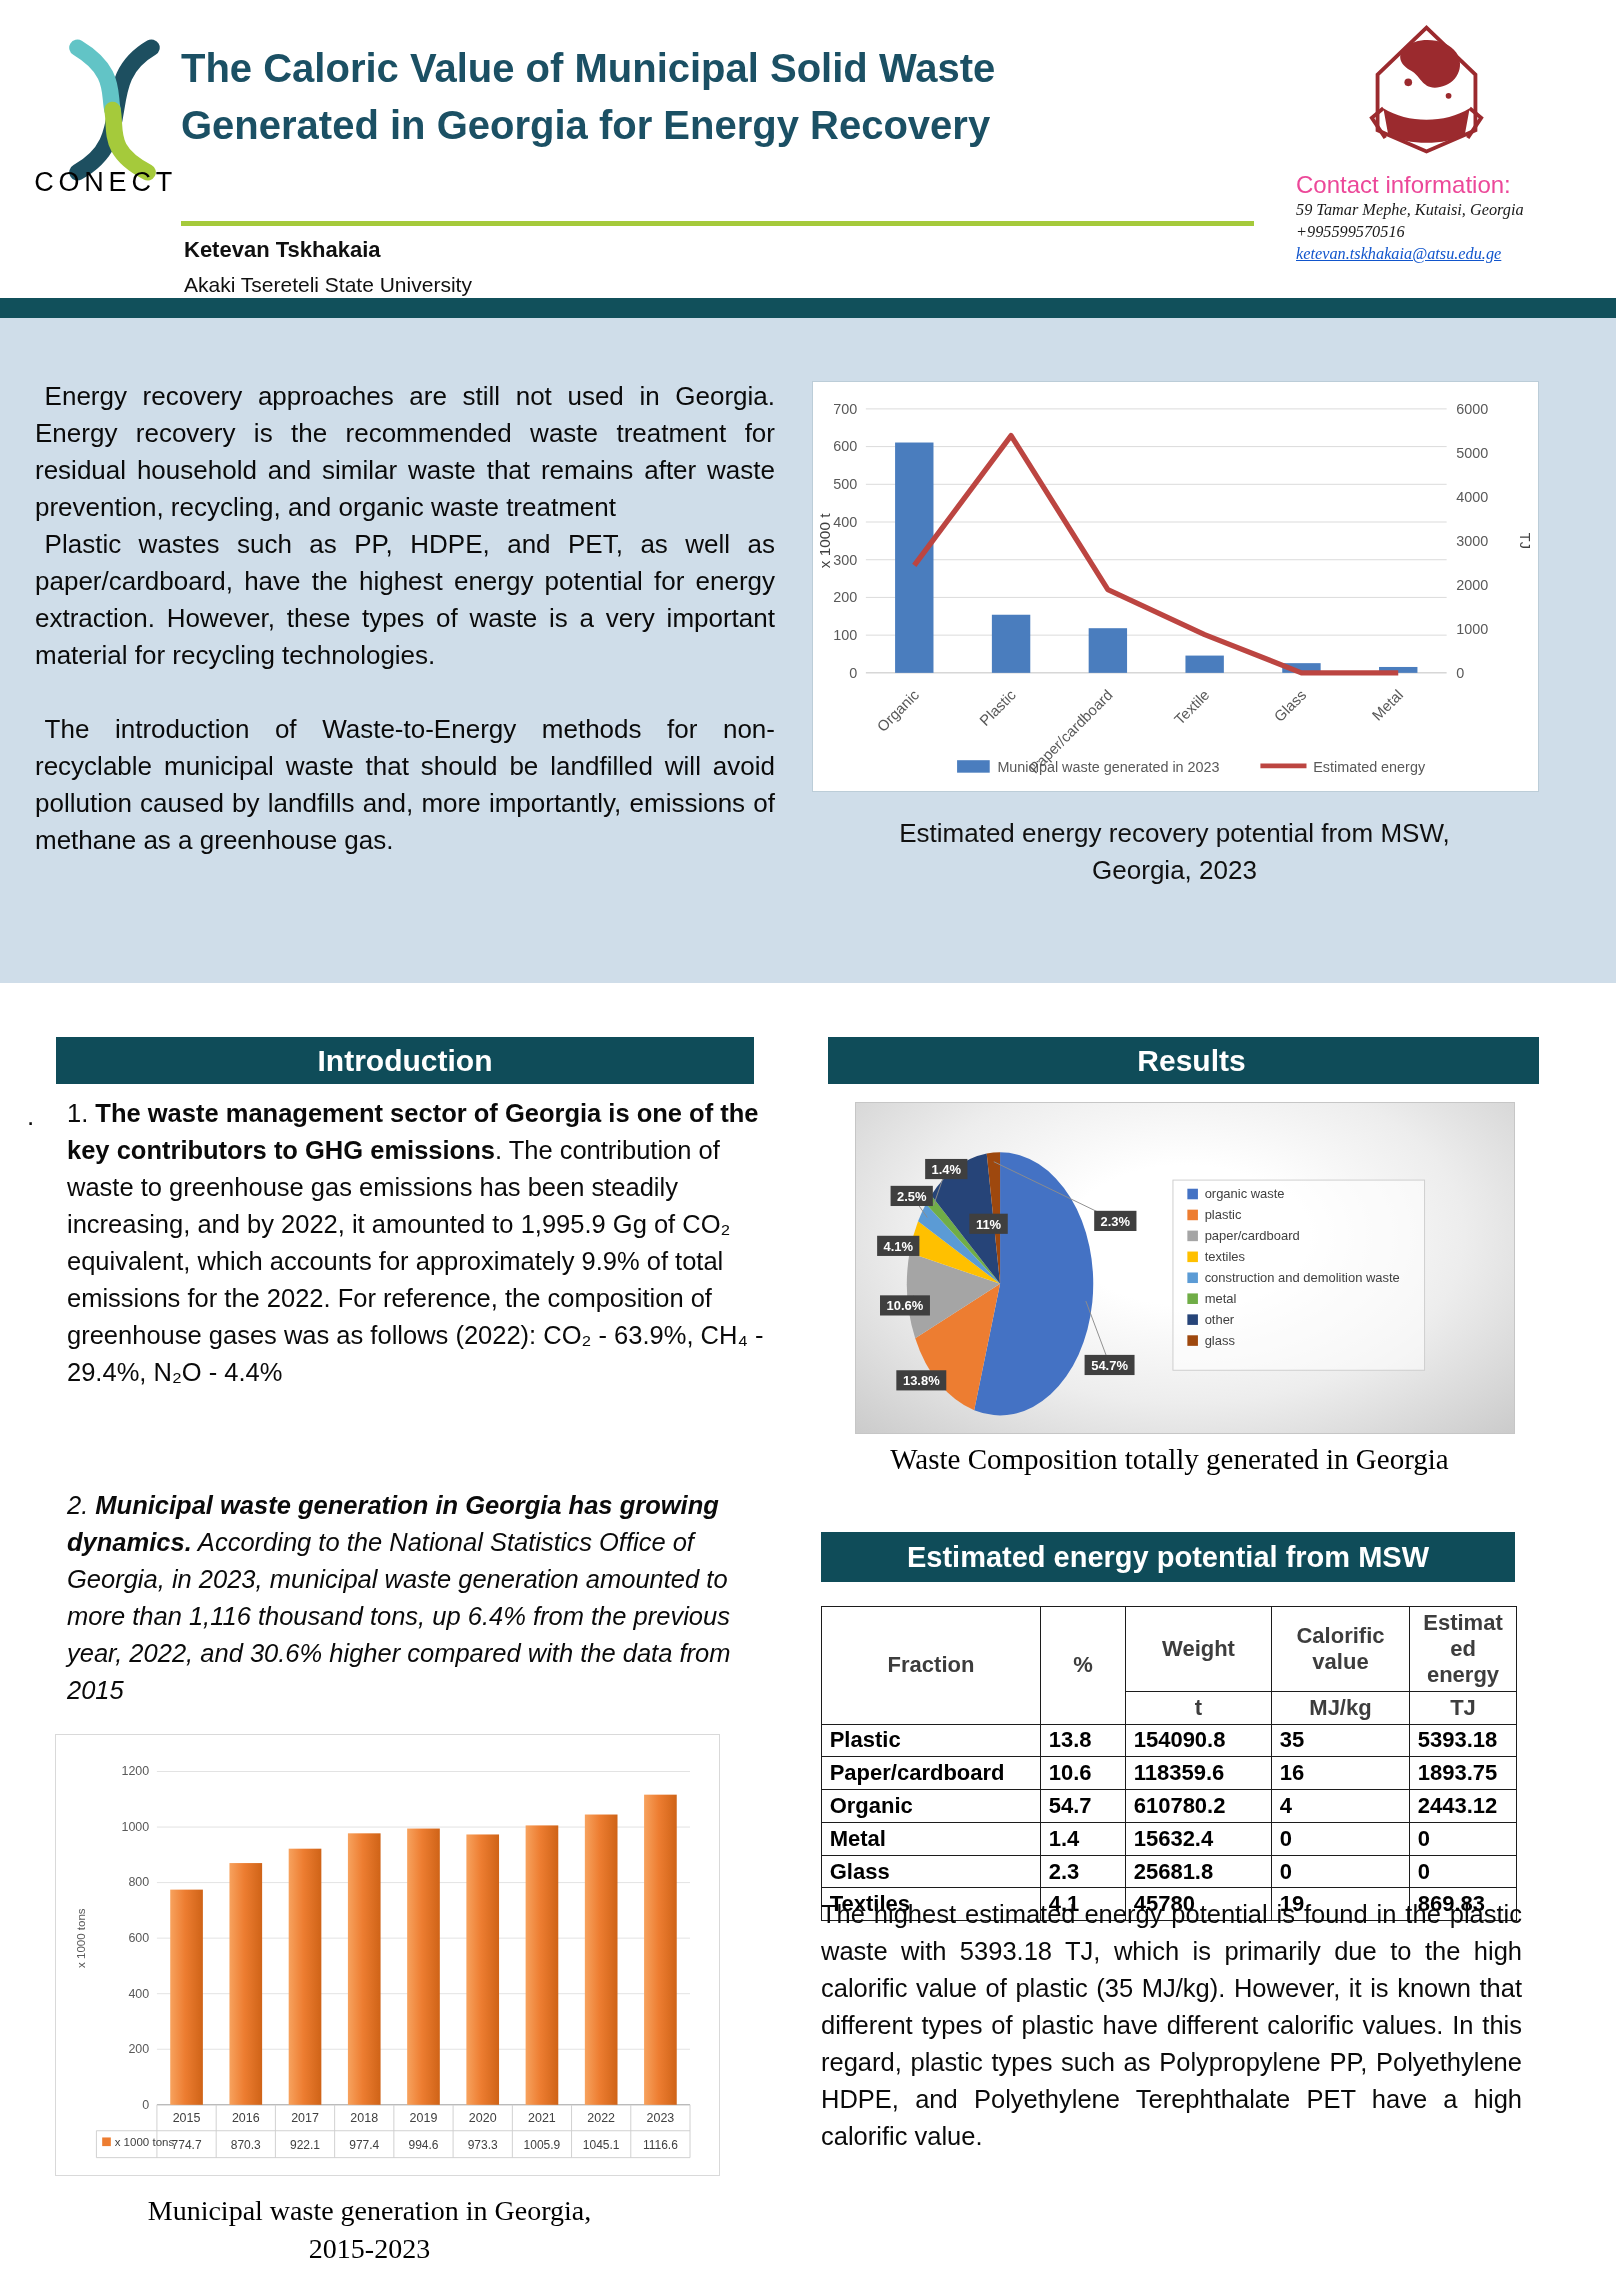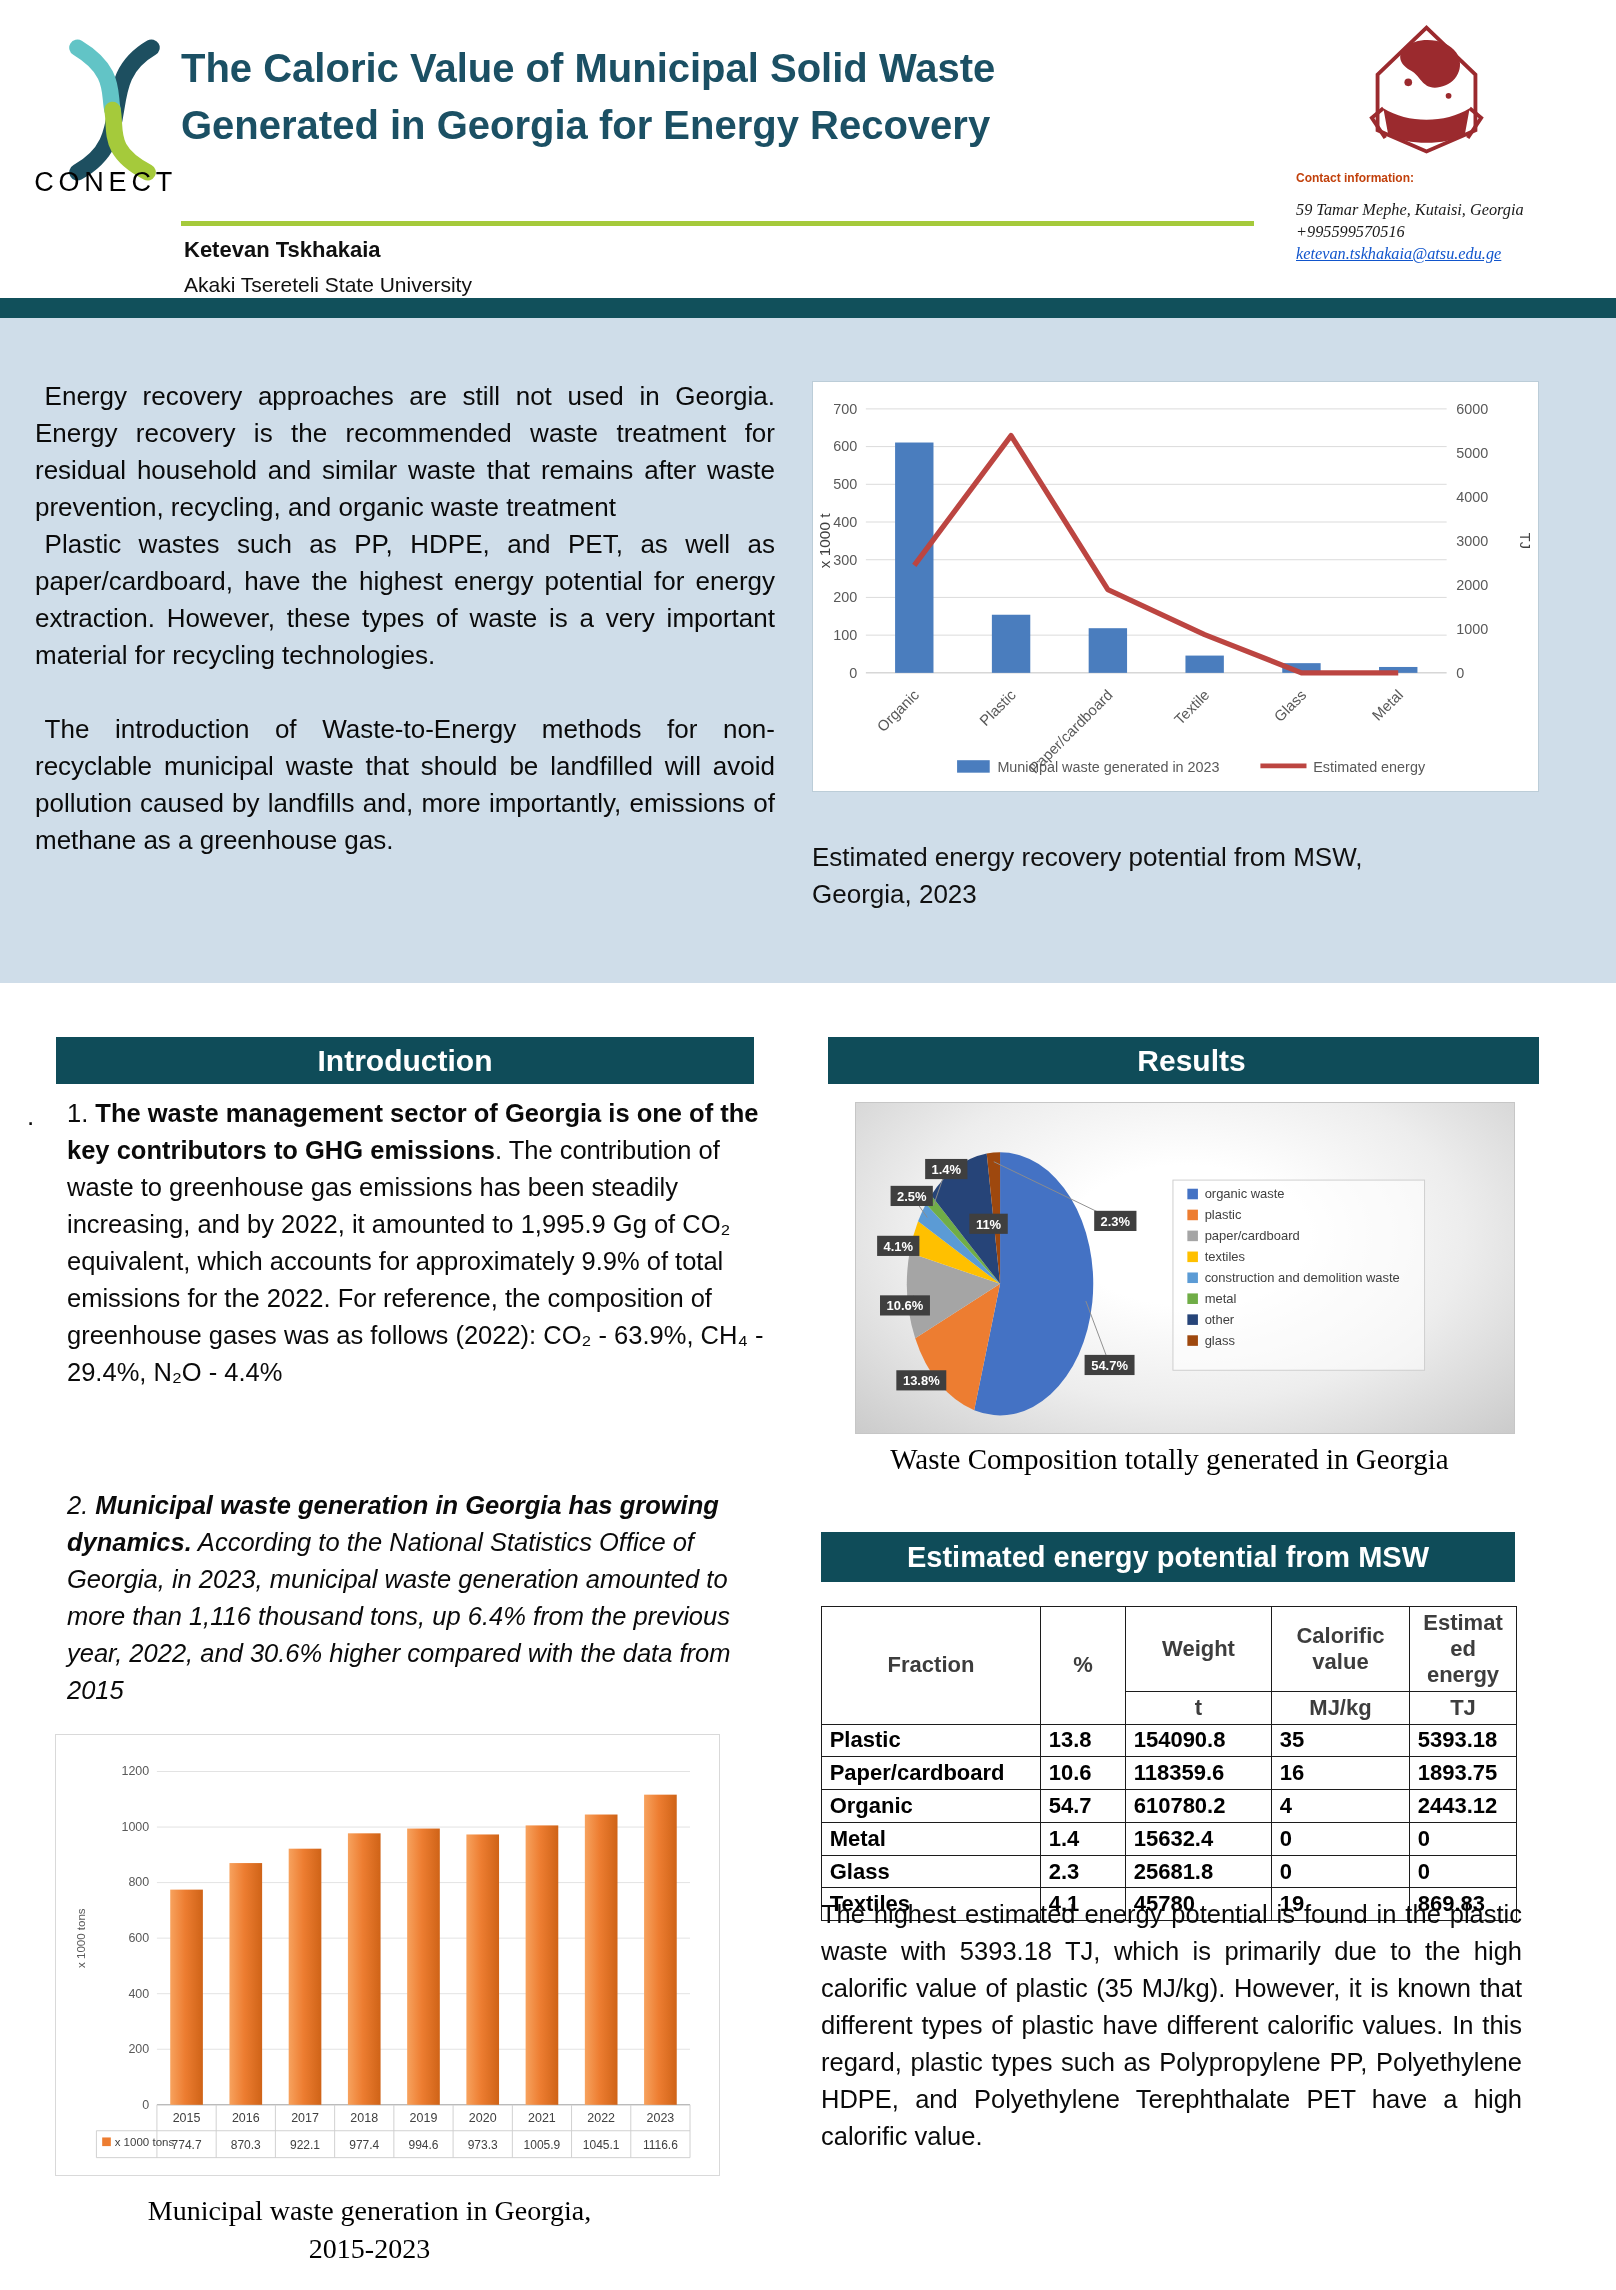--- a/index.html
+++ b/index.html
@@ -9,37 +9,37 @@
   
   .logo-conect{position:absolute;left:50px;top:38px;}
   .logo-text{position:absolute;left:33px;top:167px;width:144px;text-align:right;
              font-size:27px;letter-spacing:4.8px;color:#000000;}
   .title{position:absolute;left:181px;top:40px;width:1081px;font-size:40px;font-weight:bold;
          color:#1b5064;line-height:57px;}
   .green-rule{position:absolute;left:181px;top:221px;width:1073px;height:4.8px;background:#a5ca3b;}
   .author{position:absolute;left:184px;top:237px;font-size:22px;font-weight:bold;color:#101010;}
   .affiliation{position:absolute;left:184px;top:273px;font-size:21px;color:#101010;}
   .uni-logo{position:absolute;left:1364px;top:19px;}
-  .contact-heading{position:absolute;left:1296px;top:171px;font-size:12px;font-weight:bold;color:#c2410c;}
+  .contact-heading{position:absolute;left:1296px;top:171px;font-size:24px;font-weight:normal;color:#ec4899;}
   .contact-lines{position:absolute;left:1296px;top:199px;font-family:"Liberation Serif",serif;
                  font-style:italic;font-size:16.3px;line-height:22px;color:#1a1a1a;}
   .contact-email{color:#1155cc;text-decoration:underline;cursor:pointer;}
 
   .divider{position:absolute;left:0;top:298px;width:1617px;height:20px;background:#11505b;}
 
   
   .abstract{position:absolute;left:0;top:318px;width:1617px;height:665px;background:#cfdde9;}
   .abstract-text{position:absolute;left:35px;top:60px;width:740px;font-size:26px;line-height:37px;
                  text-align:justify;}
   .abstract-text p{margin:0;text-indent:9.6px;}
   .abstract-text p.gap{margin-top:37px;}
   .combo-panel{position:absolute;left:812px;top:63px;width:725px;height:409px;background:#ffffff;
                border:1px solid #bccdd8;}
-  .combo-caption{position:absolute;left:812px;top:497px;width:725px;
-                 font-size:26px;line-height:37px;color:#101010;margin-top:24px;}
+  .combo-caption{position:absolute;left:812px;top:497px;width:725px;text-align:center;
+                 font-size:26px;line-height:37px;color:#101010;}
 
   
   .section-bar{position:absolute;height:47px;background:#0f4c59;color:#ffffff;font-size:30px;
                font-weight:bold;text-align:center;line-height:47px;}
   #intro-bar{left:56px;top:1037px;width:698px;}
   #results-bar{left:828px;top:1037px;width:695px;padding-left:16px;}
   #table-bar{left:821px;top:1532px;width:694px;height:50px;line-height:50px;font-size:29px;}
 
   
   .stray-dot{position:absolute;left:27px;top:1101px;font-size:26px;}

